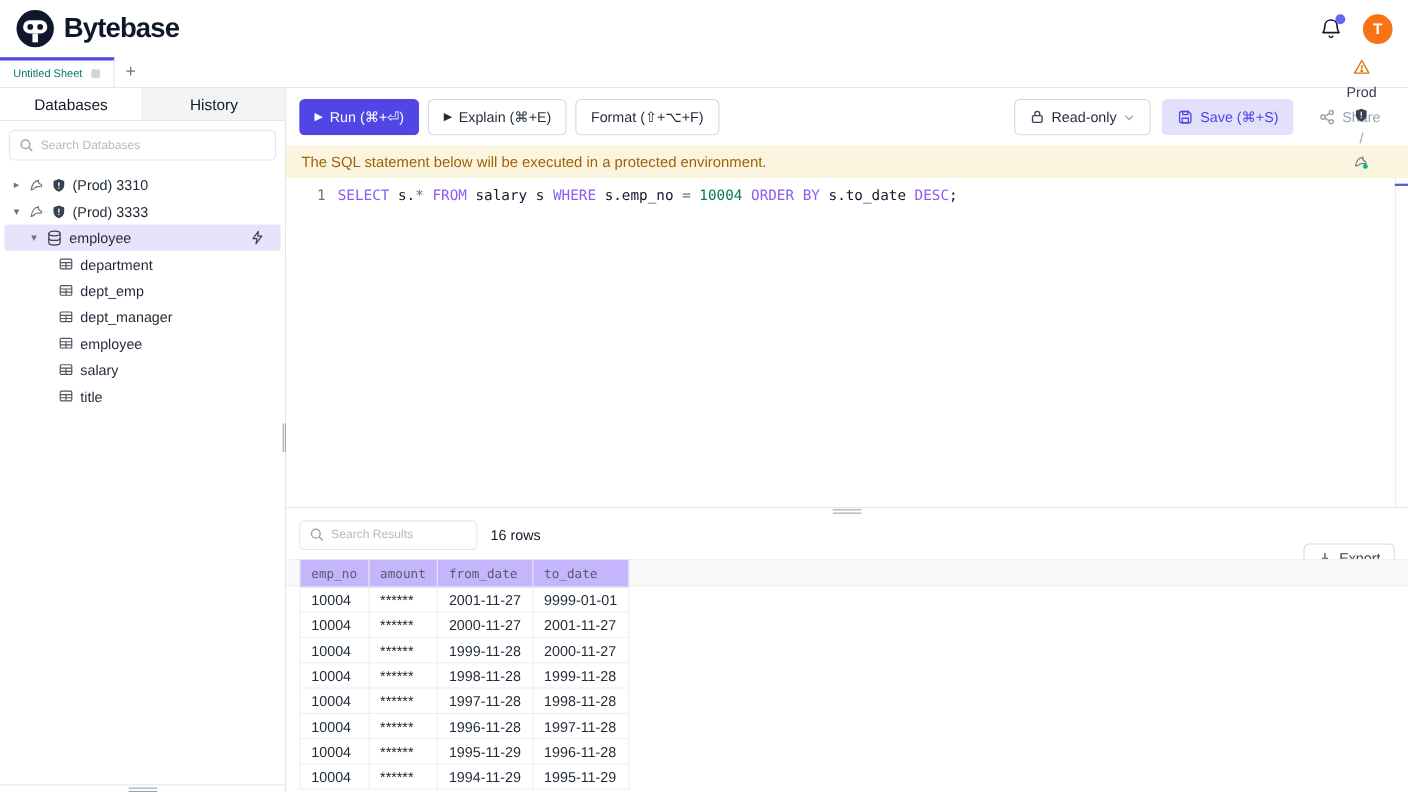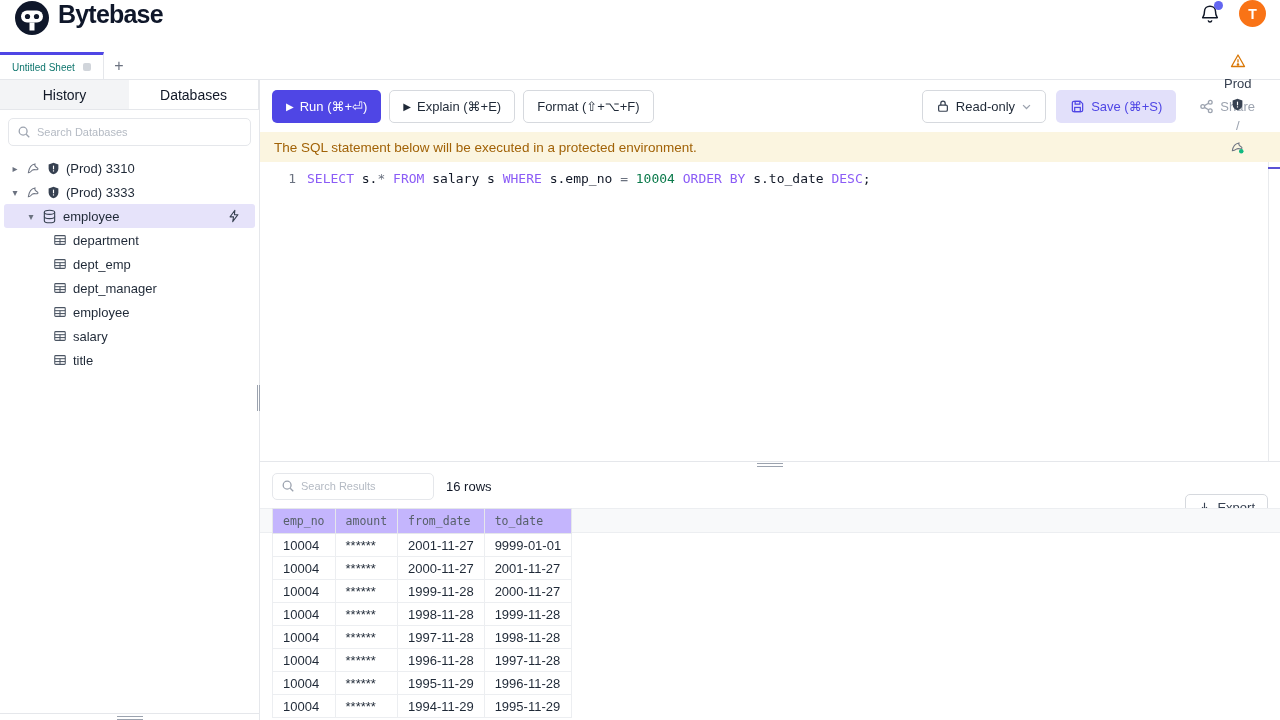--- a/index.html
+++ b/index.html
@@ -1,20 +1,20 @@
 <!DOCTYPE html>
 <html><head>
 <meta charset="utf-8">
 <style>
   * { margin:0; padding:0; box-sizing:border-box; }
   html,body { width:1280px; height:720px; overflow:hidden; background:#fff;
     font-family:"Liberation Sans", sans-serif; color:#111827; }
 
   
-  .app-header { height:52px; display:flex; align-items:flex-start; padding:0 14px; background:#fff; }
+  .app-header { height:52px; display:flex; align-items:center; padding:0 14px; background:#fff; }
   .logo { width:36px; height:36px; flex:0 0 auto; }
   .brand { font-size:25px; font-weight:800; letter-spacing:-0.8px; color:#0f172a; margin-left:8px; }
   .top-nav { display:flex; align-items:center; margin-left:26px; gap:22px; }
   .top-nav-item { font-size:15px; font-weight:500; color:#1f2937; cursor:pointer; }
   .top-nav-item.active { background:#e7e8ea; padding:9px 14px; border-radius:10px; }
   .header-right { margin-left:auto; display:flex; align-items:center; gap:18px; }
   .bell-wrap { position:relative; width:22px; height:22px; }
   .bell-dot { position:absolute; top:-2px; right:-2px; width:9px; height:9px; border-radius:50%; background:#6366f1; }
   .avatar { width:27px; height:27px; border-radius:50%; background:#f97316; color:#fff;
     display:flex; align-items:center; justify-content:center; font-size:14px; font-weight:600; }
@@ -135,22 +135,22 @@
     <span class="sheet-tab-label">Untitled Sheet</span>
     <span class="sheet-dirty-dot"></span>
   </div>
   <div class="add-tab">+</div>
 </div>
 
 <div class="content">
 
   <div class="sidebar">
     <div class="sidebar-tabs">
+      <div class="sidebar-tab active">Databases</div>
       <div class="sidebar-tab inactive">History</div>
-      <div class="sidebar-tab active">Databases</div>
     </div>
     <div class="search-box">
       <span class="icon">
         <svg width="14" height="14" viewBox="0 0 16 16" fill="none" stroke="#9ca3af" stroke-width="1.5">
             <circle cx="7" cy="7" r="4.5"></circle>
             <line x1="10.5" y1="10.5" x2="14" y2="14"></line>
           </svg>
       </span>
       <input type="text" placeholder="Search Databases" style="">
     </div>

